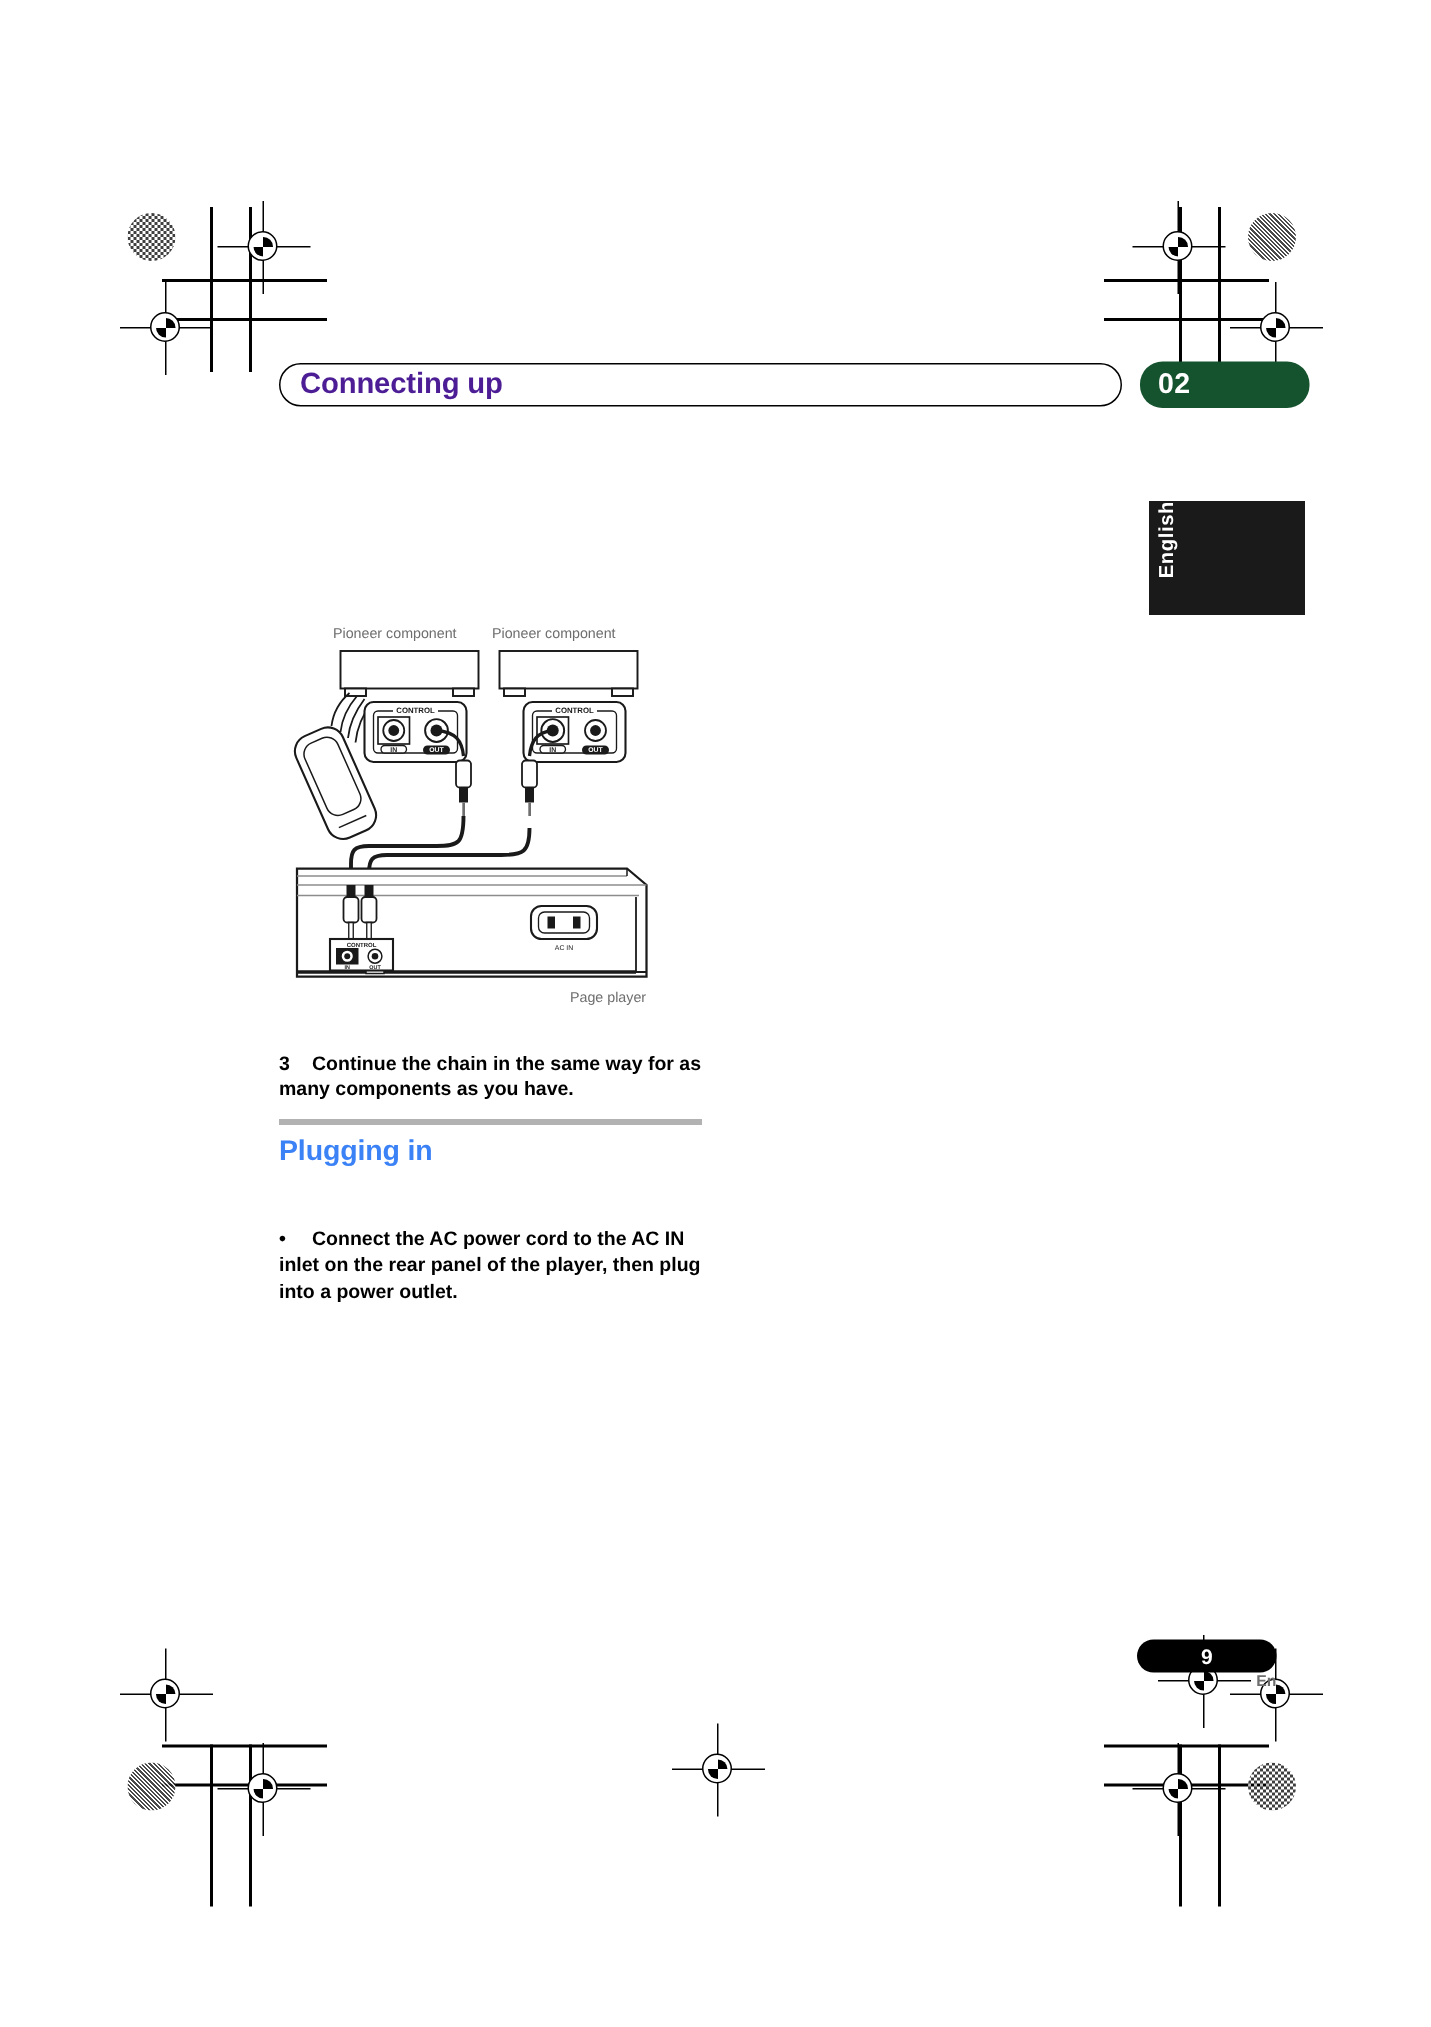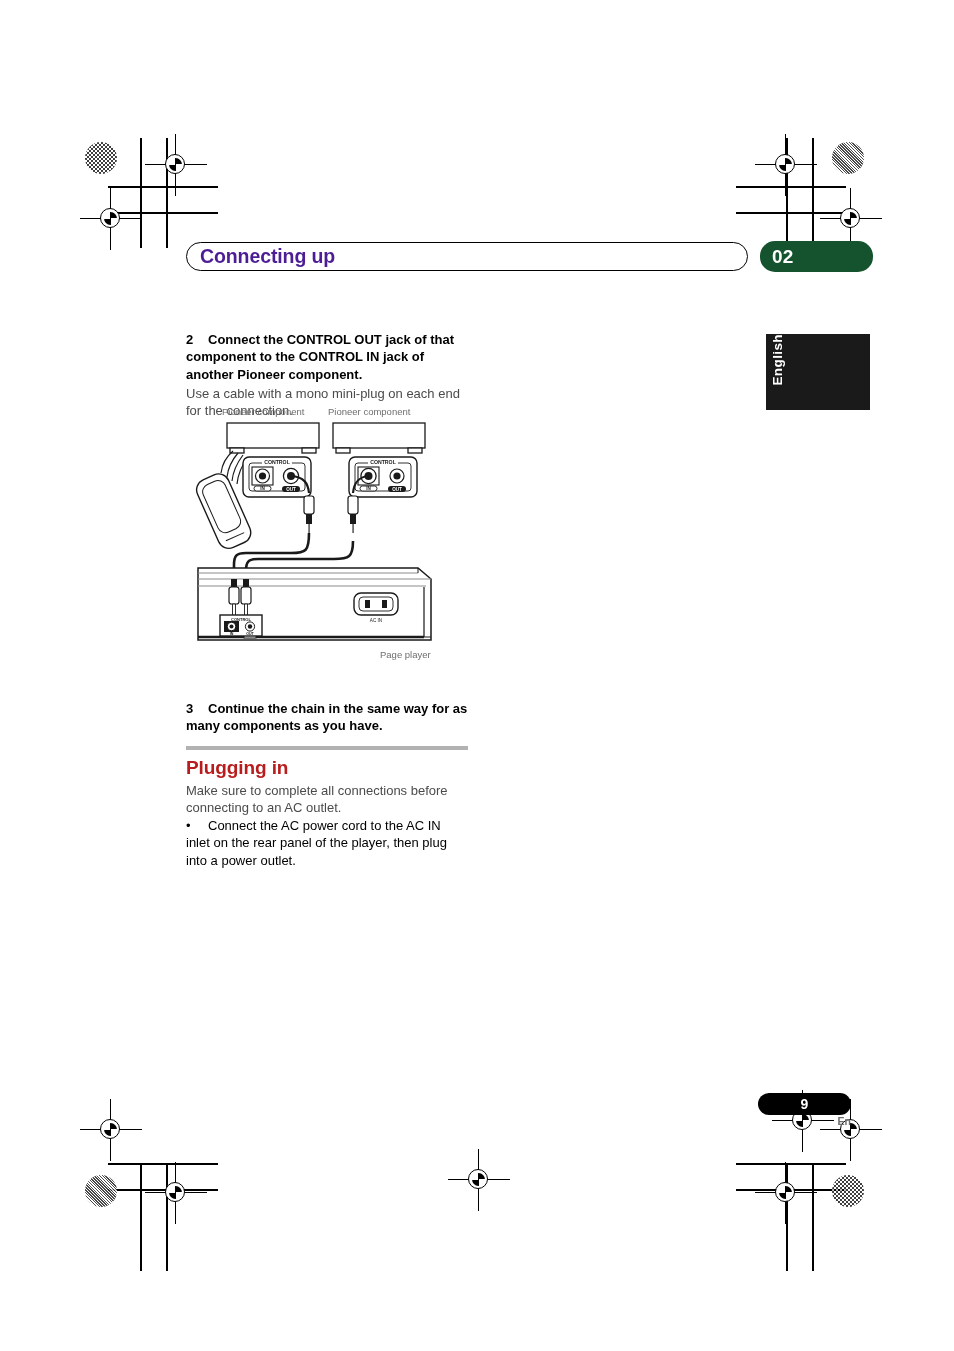--- a/index.html
+++ b/index.html
@@ -162,42 +162,42 @@
     line-height: 1.33;
   }
   .sec-rule {
     height: 4px;
     background: #b2b2b2;
     margin-bottom: 7px;
   }
   .sec-title {
     font-size: 19px;
     font-weight: bold;
-    color: #b91c1c;
+    color: #3b82f6;
     margin-bottom: 3px;
     letter-spacing: -0.1px;
   }
   .bullet-item {
     font-size: 13px;
-    font-weight: normal;
+    font-weight: bold;
     color: #000;
     line-height: 1.33;
     position: relative;
     padding-left: 0;
   }
   .bullet-item .dot {
     display: inline-block;
     width: 22px;
   }
 
   
   .diagram {
     position: absolute;
     left: 186px;
-    top: 401px;
+    top: 412px;
     width: 290px;
     height: 265px;
   }
   .diagram svg { display: block; }
   .dia-label {
     position: absolute;
     font-size: 9.5px;
     color: #6e6e6e;
   }
 
@@ -328,26 +328,20 @@
 
 
   <div class="chapter-bar"></div>
   <div class="chapter-title">Connecting up</div>
   <div class="chapter-num">02</div>
 
   <div class="lang-tab">
     <span>English</span>
   </div>
 
-  <div class="col" style="top:331px;">
-    <div class="step">
-      <span class="num">2</span><span>Connect the CONTROL OUT jack of that component to the CONTROL IN jack of another Pioneer component.</span>
-    </div>
-    <div class="body-text" style="margin-top:2px;">Use a cable with a mono mini-plug on each end for the connection.</div>
-  </div>
 
   <div class="diagram">
     <div class="dia-label" style="left:36px; top:5px;">Pioneer component</div>
     <div class="dia-label" style="left:142px; top:5px;">Pioneer component</div>
     <div class="dia-label" style="left:194px; top:248px;">Page player</div>
 
     <svg width="290" height="265" viewBox="0 0 290 265">
       <g fill="none" stroke="#1a1a1a" stroke-width="1.3">
 
         <rect x="41" y="22" width="92" height="25" fill="#ffffff"></rect>
@@ -462,21 +456,20 @@
 
   <div class="col" style="top:700px;">
     <div class="step">
       <span class="num">3</span><span>Continue the chain in the same way for as many components as you have.</span>
     </div>
   </div>
 
   <div class="col" style="top:746px;">
     <div class="sec-rule"></div>
     <div class="sec-title">Plugging in</div>
-    <div class="body-text">Make sure to complete all connections before connecting to an AC outlet.</div>
   </div>
 
   <div class="col" style="top:817px;">
     <div class="bullet-item">
       <span class="dot">•</span><span>Connect the AC power cord to the AC IN inlet on the rear panel of the player, then plug into a power outlet.</span>
     </div>
   </div>
 
   <div class="page-pill">9</div>
   <div class="page-lang">En</div>

